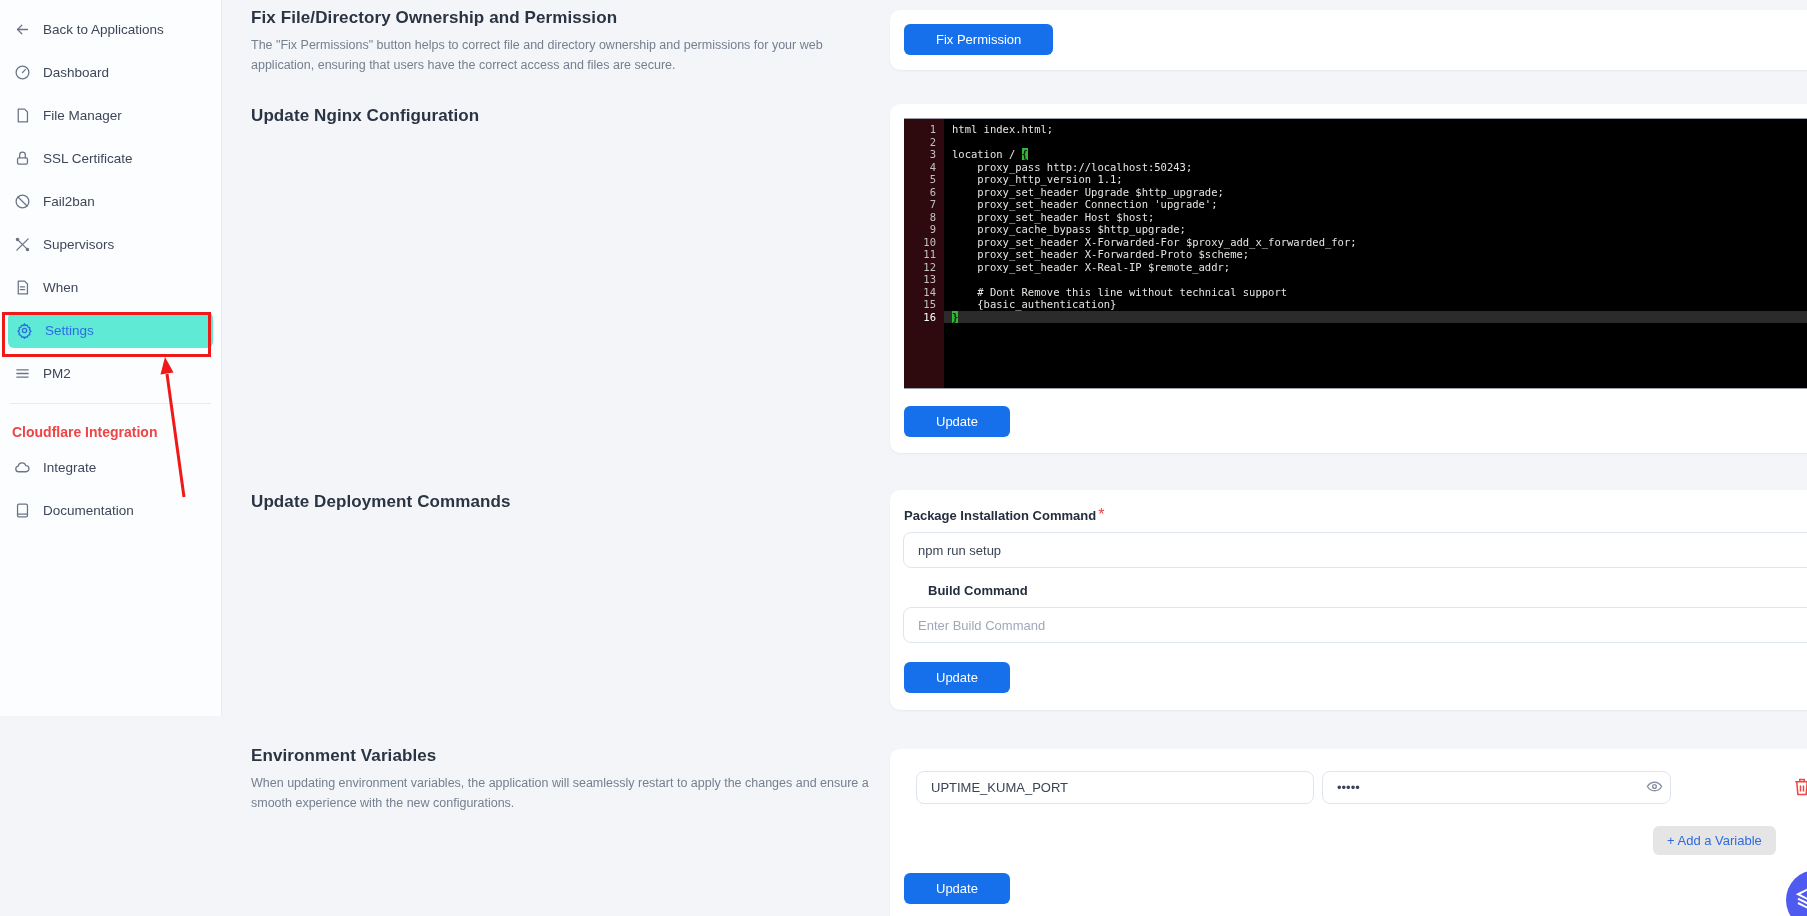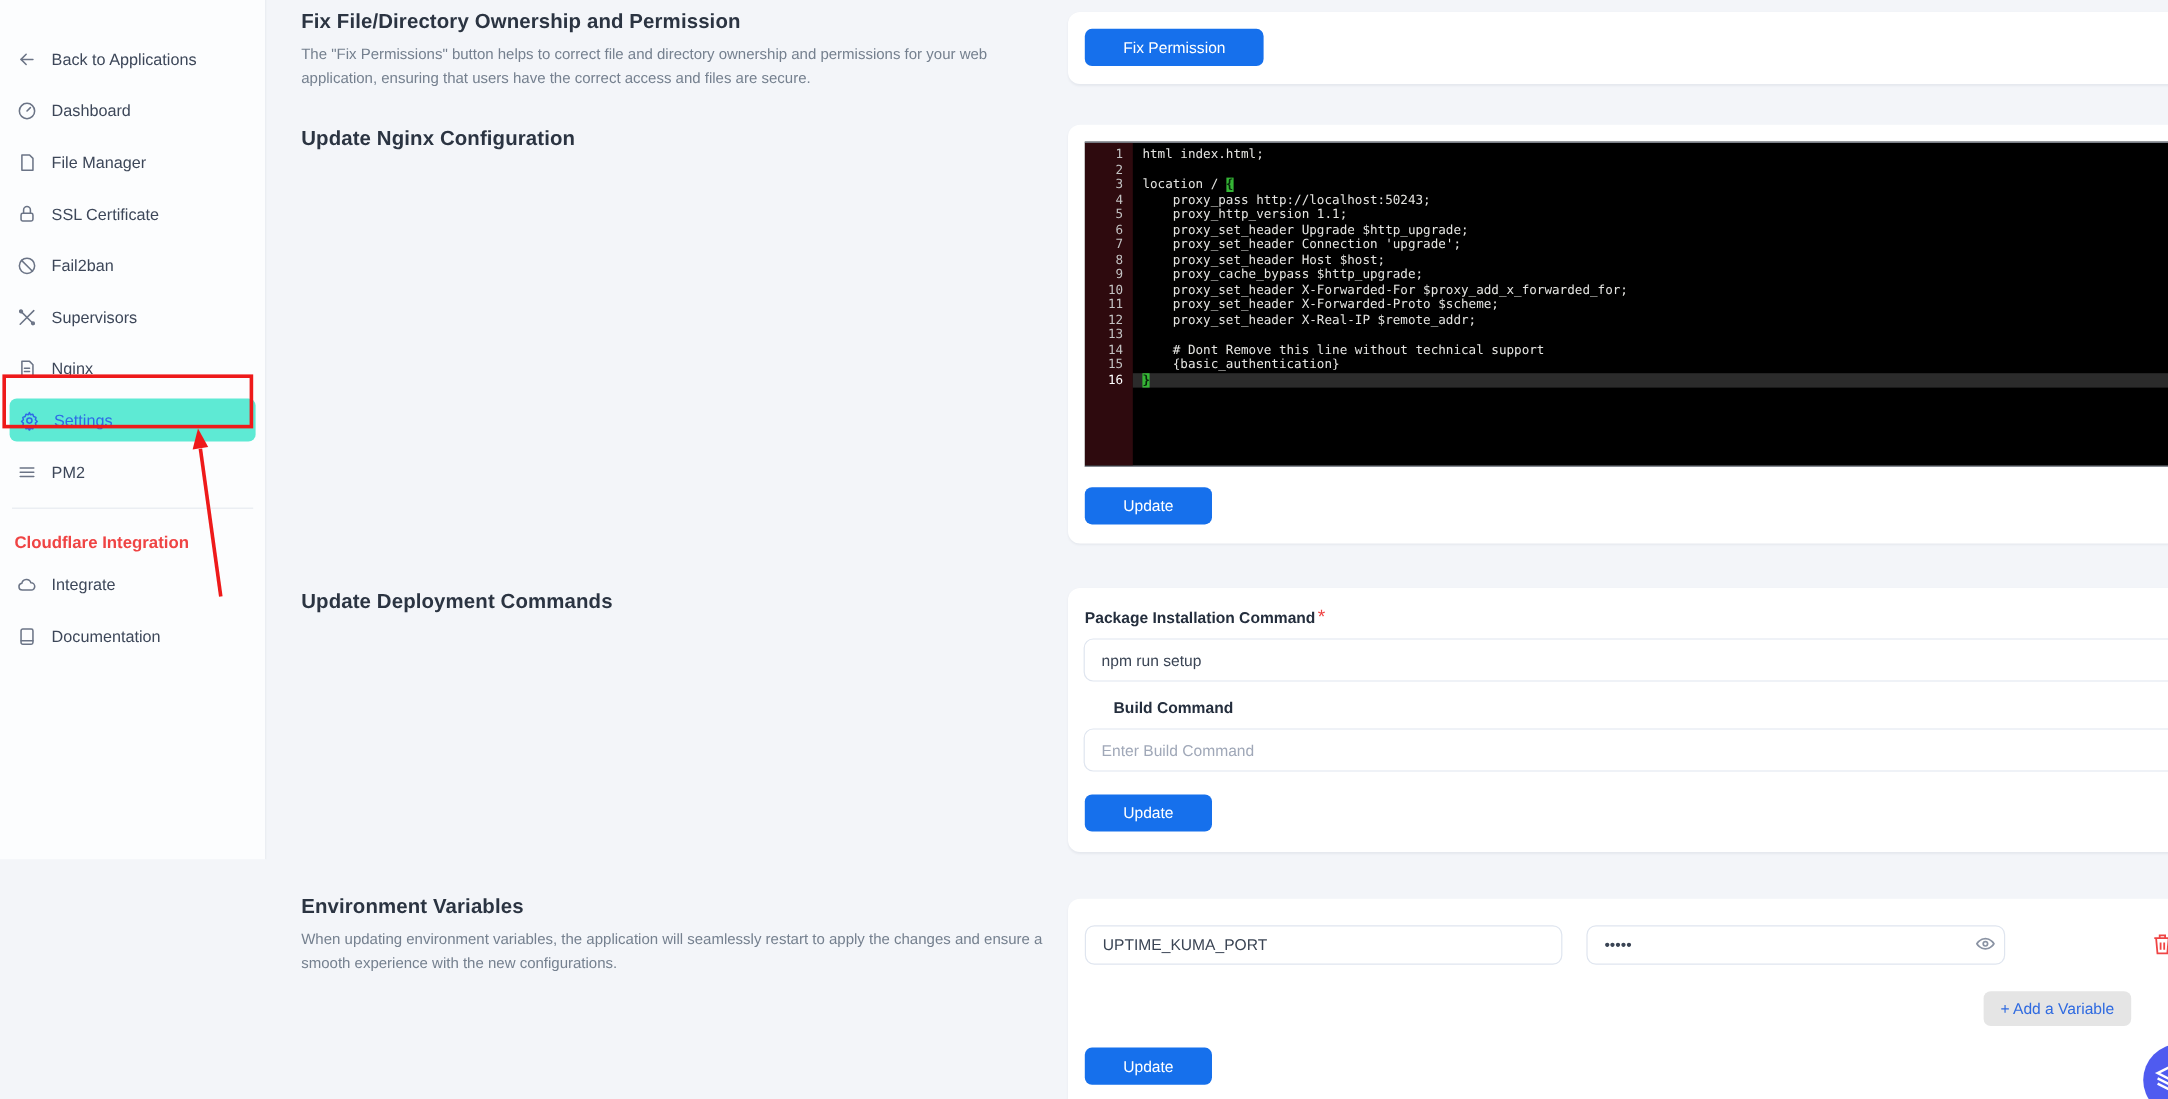--- a/index.html
+++ b/index.html
@@ -2,21 +2,21 @@
 <html><head>
 <meta charset="utf-8">
 <style>
   * { margin:0; padding:0; box-sizing:border-box; }
   html,body { width:1807px; height:916px; }
   body { font-family:"Liberation Sans", sans-serif; background:#f3f5f9; overflow:hidden; }
   #root { position:relative; width:1807px; height:916px; overflow:hidden; }
 
   
   .sidebar { position:absolute; left:0; top:0; width:222px; height:716px;
-             background:#fcfdfe; border-right:1px solid #e7eaf0; padding-top:28px; z-index:2; }
+             background:#fcfdfe; border-right:1px solid #e7eaf0; padding-top:8px; z-index:2; }
   .side-item { display:flex; align-items:center; height:43px; padding:0 14px;
                color:#3d4759; font-size:13.5px; cursor:pointer; }
   .side-item .s-icon { width:17px; height:17px; margin-right:12px; display:inline-flex;
                        align-items:center; justify-content:center; color:#6b7486; }
   .side-item .s-icon svg { width:17px; height:17px; }
   .side-item.active { background:#5eead4; border-radius:6px; margin:0 8px; height:36px;
                       padding:0 8px; color:#2f6ae6; }
   .side-item.active .s-icon { color:#2f6ae6; }
   .side-item.active { margin-top:3px; margin-bottom:4px; }
   .side-divider { height:1px; background:#e7eaf0; margin:8px 10px 8px 10px; }
@@ -135,21 +135,21 @@
           </span>
           <span class="s-label">Supervisors</span>
         </div>
         <div class="side-item">
           <span class="s-icon">
             <svg viewBox="0 0 24 24" fill="none" stroke="currentColor" stroke-width="1.8" stroke-linecap="round" stroke-linejoin="round">
               <path d="M6 3h9l4 4v14H6z"></path>
               <path d="M9 11h6M9 15h6"></path>
             </svg>
           </span>
-          <span class="s-label">Nginx</span>
+          <span class="s-label">When</span>
         </div>
         <div class="side-item active">
           <span class="s-icon">
             <svg viewBox="0 0 24 24" fill="none" stroke="currentColor" stroke-width="1.8" stroke-linecap="round" stroke-linejoin="round">
               <circle cx="12" cy="12" r="3"></circle>
               <path d="M12 2.5l1.2 2.6 2.8-.6 1 2.7 2.7 1-.6 2.8 2.1 2-2.1 2 .6 2.8-2.7 1-1 2.7-2.8-.6-1.2 2.6-1.2-2.6-2.8.6-1-2.7-2.7-1 .6-2.8-2.1-2 2.1-2-.6-2.8 2.7-1 1-2.7 2.8.6z"></path>
             </svg>
           </span>
           <span class="s-label">Settings</span>
         </div>
@@ -245,21 +245,21 @@
     </div>
     <input class="txt-input" style="position: absolute; left: 13px; top: 42px; width: 917px;" value="npm run setup">
     <div style="position:absolute; left:14px; top:91px;padding-left:24px;">
       <span class="fld-label">Build Command</span>
     </div>
     <input class="txt-input" style="position: absolute; left: 13px; top: 117px; width: 917px;" placeholder="Enter Build Command">
     <button class="btn-blue" style="position:absolute; left:14px; top:172px;">Update</button>
   </div>
 
   <div class="card" style="top:749px; height:167px; border-bottom-left-radius:0; border-bottom-right-radius:0;">
-    <input class="txt-input" style="position: absolute; left: 14px; top: 22px; width: 398px; height: 33px;" value="UPTIME_KUMA_PORT">
+    <input class="txt-input" style="position: absolute; left: 26px; top: 22px; width: 398px; height: 33px;" value="UPTIME_KUMA_PORT">
     <div class="env-input-wrap" style="left:432px; top:22px; width:349px; height:33px;">
       <input class="txt-input" style="width: 349px; height: 33px; padding-right: 36px;" value="•••••">
       <button class="icon-btn" style="position:absolute; right:8px;">
         <span>
           <svg width="17" height="17" viewBox="0 0 24 24" fill="none" stroke="#8a93a3" stroke-width="2">
             <path d="M2 12s3.5-6 10-6 10 6 10 6-3.5 6-10 6S2 12 2 12z"></path>
             <circle cx="12" cy="12" r="2.6"></circle>
           </svg>
         </span>
       </button>

